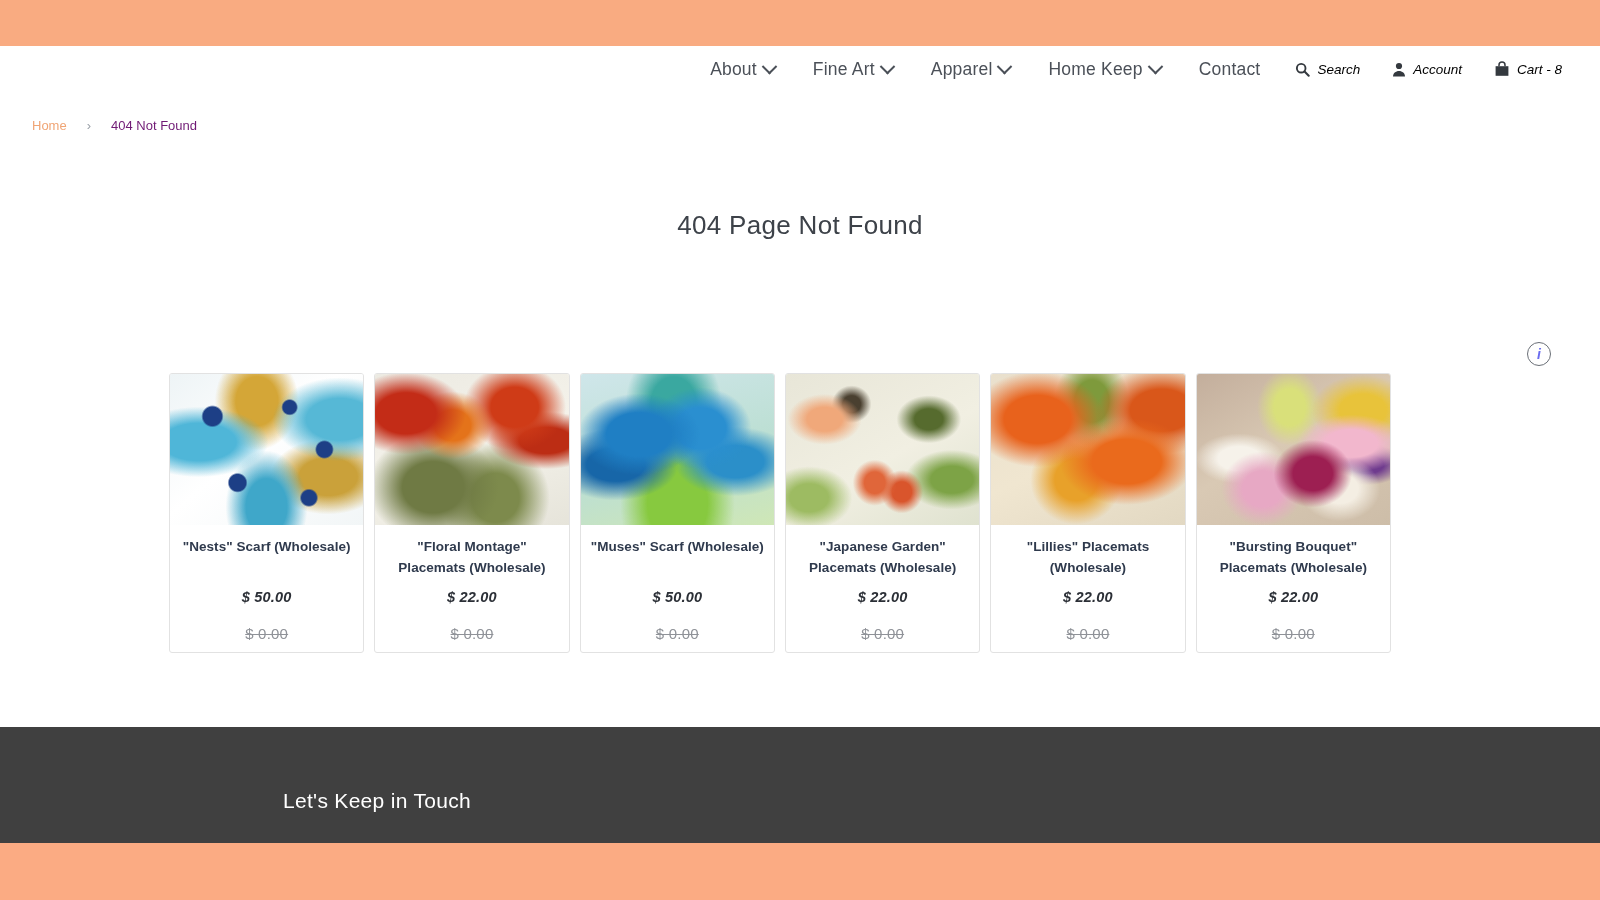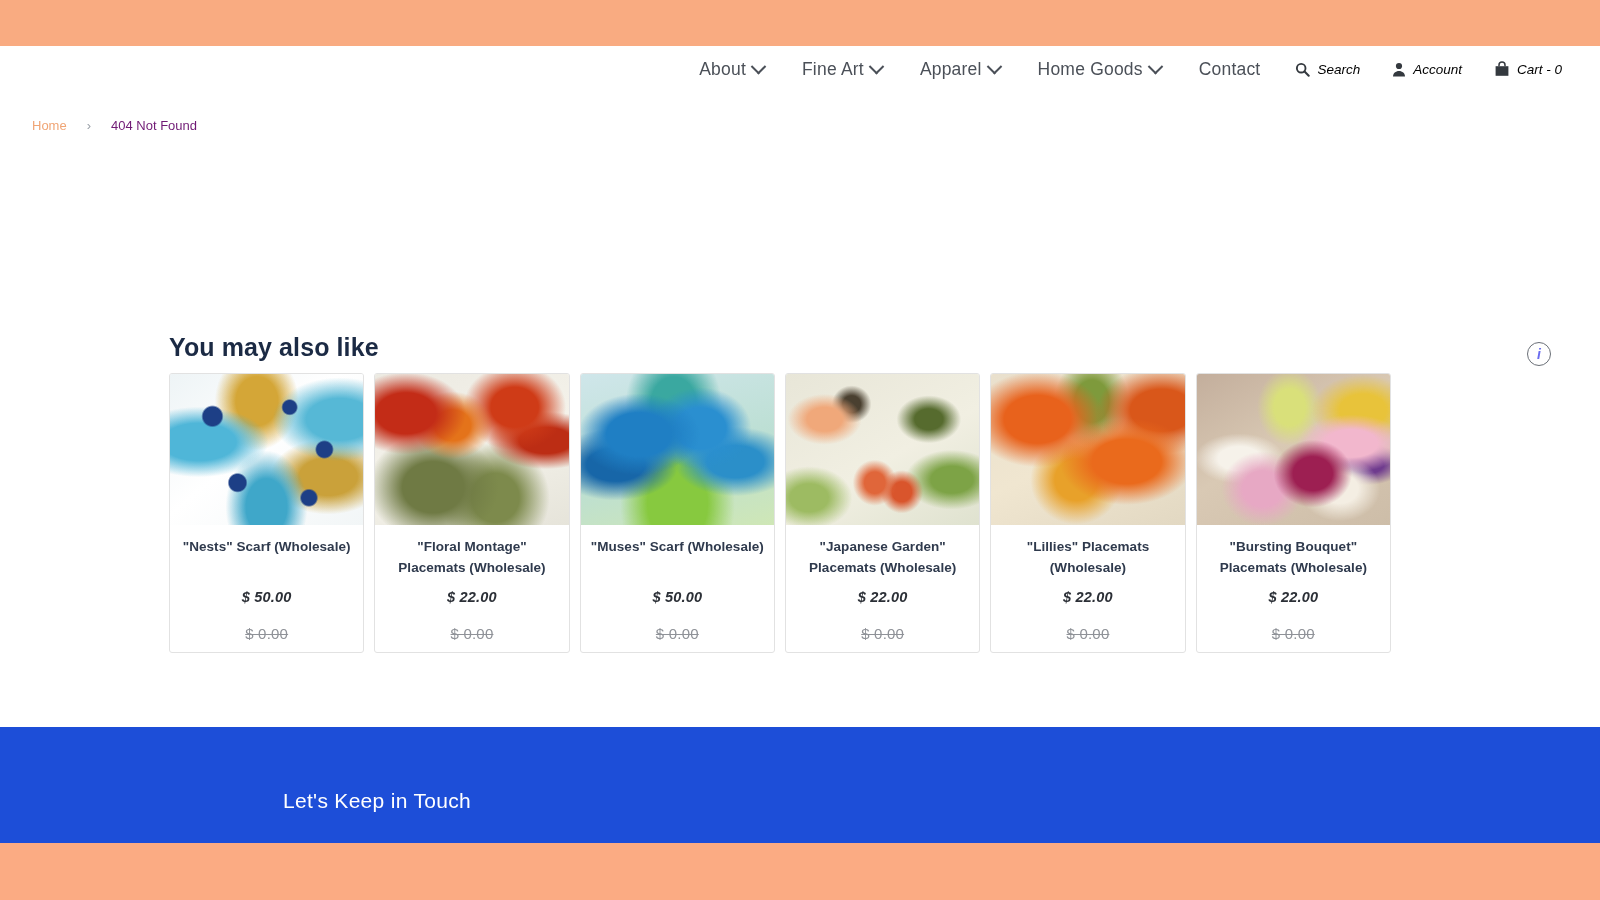--- a/index.html
+++ b/index.html
@@ -215,21 +215,21 @@
     font-size: 14px; font-style: italic; font-weight: 700;
     color: #6a6cf0;
     background: rgba(255,255,255,0.85);
     cursor: pointer;
   }
 
   
   .newsletter {
     position: absolute; left: 0; top: 727px;
     width: 1600px; height: 148px;
-    background: #1d4ed8;
+    background: #404040;
     display: flex; align-items: center;
   }
   .nl-title {
     position: absolute; left: 283px; top: 50%;
     transform: translateY(-50%);
     font-size: 21px; color: #ffffff; letter-spacing: 0.3px;
   }
   .nl-form {
     position: absolute; left: 780px; top: 50%;
     transform: translateY(-50%);
@@ -284,21 +284,21 @@
         </a>
         <a class="nav-item" href="#" style="text-decoration: none;">
           <span>Fine Art</span>
           <span class="chev"></span>
         </a>
         <a class="nav-item" href="#" style="text-decoration: none;">
           <span>Apparel</span>
           <span class="chev"></span>
         </a>
         <a class="nav-item" href="#" style="text-decoration: none;">
-          <span>Home Goods</span>
+          <span>Home Keep</span>
           <span class="chev"></span>
         </a>
         <a class="nav-item" href="#" style="text-decoration: none;">
           <span>Contact</span>
         </a>
       </div>
     <div class="nav-links" id="nav-utils">
         <a class="nav-util" href="#" style="text-decoration: none;">
           <span>
             <svg width="15" height="15" viewBox="0 0 16 16">
@@ -317,33 +317,33 @@
           </span>
           <span>Account</span>
         </a>
         <a class="nav-util" href="#" style="text-decoration: none;">
           <span>
             <svg width="16" height="16" viewBox="0 0 16 16">
               <path d="M5 5.2V4a3 3 0 0 1 6 0v1.2" fill="none" stroke="#34393f" stroke-width="1.5"></path>
               <rect x="1.6" y="5.2" width="12.8" height="9.6" fill="#34393f"></rect>
             </svg>
           </span>
-          <span>Cart - 0</span>
+          <span>Cart - 8</span>
         </a>
       </div>
   </nav>
 
   <div class="breadcrumb">
     <span class="bc-home">Home</span>
     <span class="bc-sep">›</span>
     <span class="bc-current">404 Not Found</span>
   </div>
 
-
-  <h2 class="section-title">You may also like</h2>
+  <h1 class="err-title">404 Page Not Found</h1>
+
   <div class="grid" id="product-grid">
       <div class="card">
         <div class="card-img art-nests" style="height: 151px;"></div>
         <div class="card-title">"Nests" Scarf (Wholesale)</div>
         <div class="card-prices">
           <div class="price">$ 50.00</div>
           <div class="price-old">$ 0.00</div>
         </div>
       </div>
       <div class="card">

